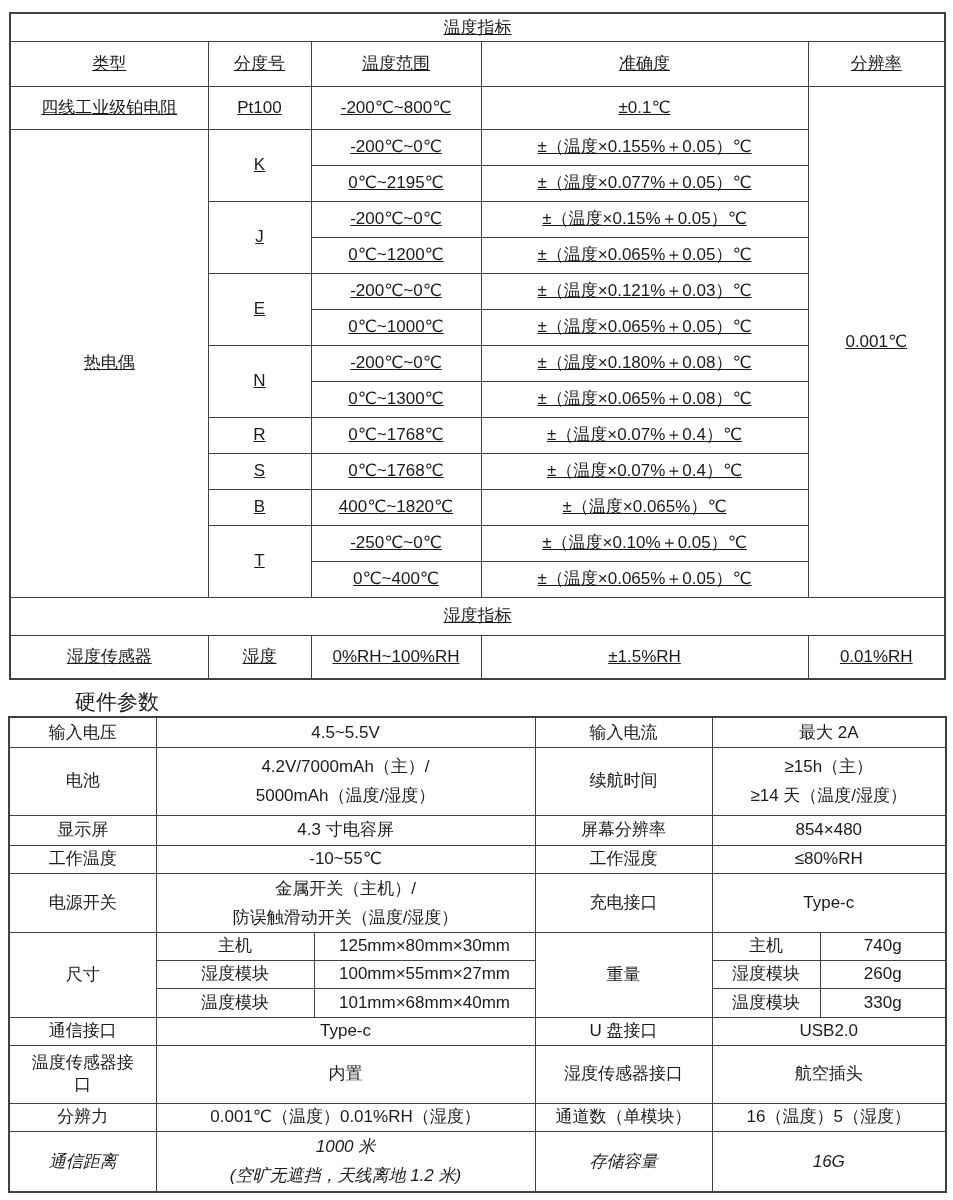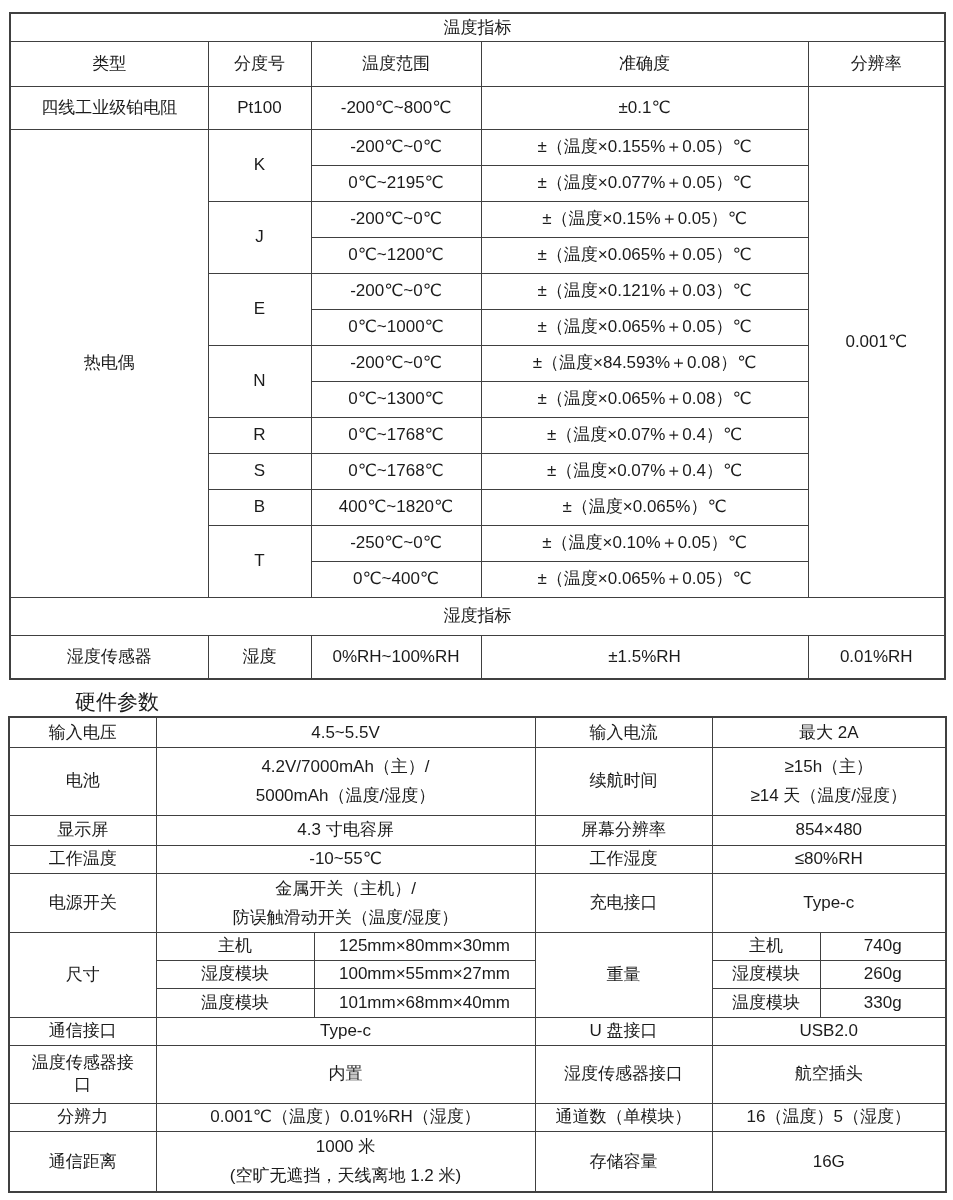--- a/index.html
+++ b/index.html
@@ -11,28 +11,28 @@
   table.spec{
     border-collapse:collapse;table-layout:fixed;
     border:2px solid #404040;
   }
   table.spec td{
     border:1px solid #404040;
     text-align:center;vertical-align:middle;
     padding:0 2px;font-size:17px;line-height:1.25;
     overflow:hidden;
   }
-  .t1{width:935px;margin:12px 0 0 9px;}
+  .t1{width:935px;margin:12px 0 0 9px;text-decoration:underline;}
   .t2{width:937px;margin:0 0 16px 8px;}
   
   .h28{height:28px;} .h45{height:45px;} .h43{height:43px;}
   .h36{height:36px;} .h38{height:38px;} .h44{height:44px;}
   
   .g30{height:30px;} .g68{height:68px;} .g28{height:28px;}
-  .g59{height:59px;} .g29{height:29px;} .g58{height:58px;} .g61{height:61px;}
+  .g59{height:59px;} .g29{height:29px;} .g58{height:58px;} .g61{height:61px;font-style:italic;}
   .caption{
     margin:8px 0 6px 75px;font-size:21px;height:22px;
   }
   .twoline div{line-height:29px;}
   .wrap-narrow{display:inline-block;width:106px;line-height:1.3;}
 </style>
 </head>
 <body>
 
 <table class="spec t1">
@@ -85,21 +85,21 @@
     <td>-200℃~0℃</td>
     <td>±（温度×0.121%＋0.03）℃</td>
   </tr>
   <tr class="h36">
     <td>0℃~1000℃</td>
     <td>±（温度×0.065%＋0.05）℃</td>
   </tr>
   <tr class="h36">
     <td rowspan="2">N</td>
     <td>-200℃~0℃</td>
-    <td>±（温度×84.593%＋0.08）℃</td>
+    <td>±（温度×0.180%＋0.08）℃</td>
   </tr>
   <tr class="h36">
     <td>0℃~1300℃</td>
     <td>±（温度×0.065%＋0.08）℃</td>
   </tr>
   <tr class="h36">
     <td>R</td>
     <td>0℃~1768℃</td>
     <td>±（温度×0.07%＋0.4）℃</td>
   </tr>

